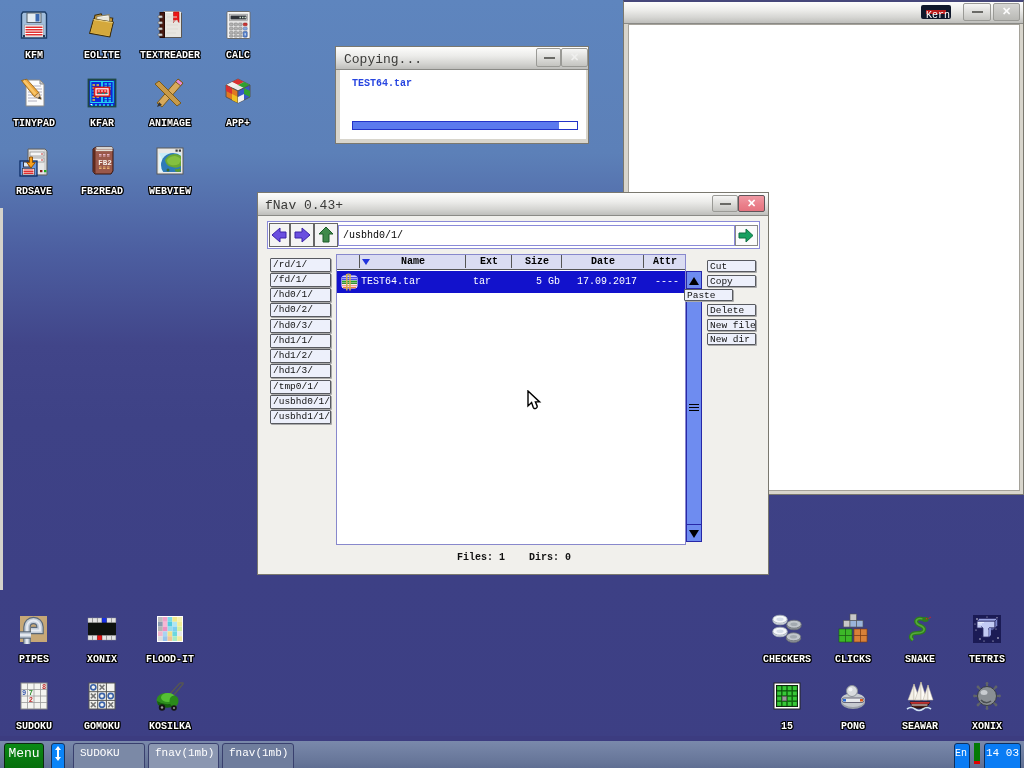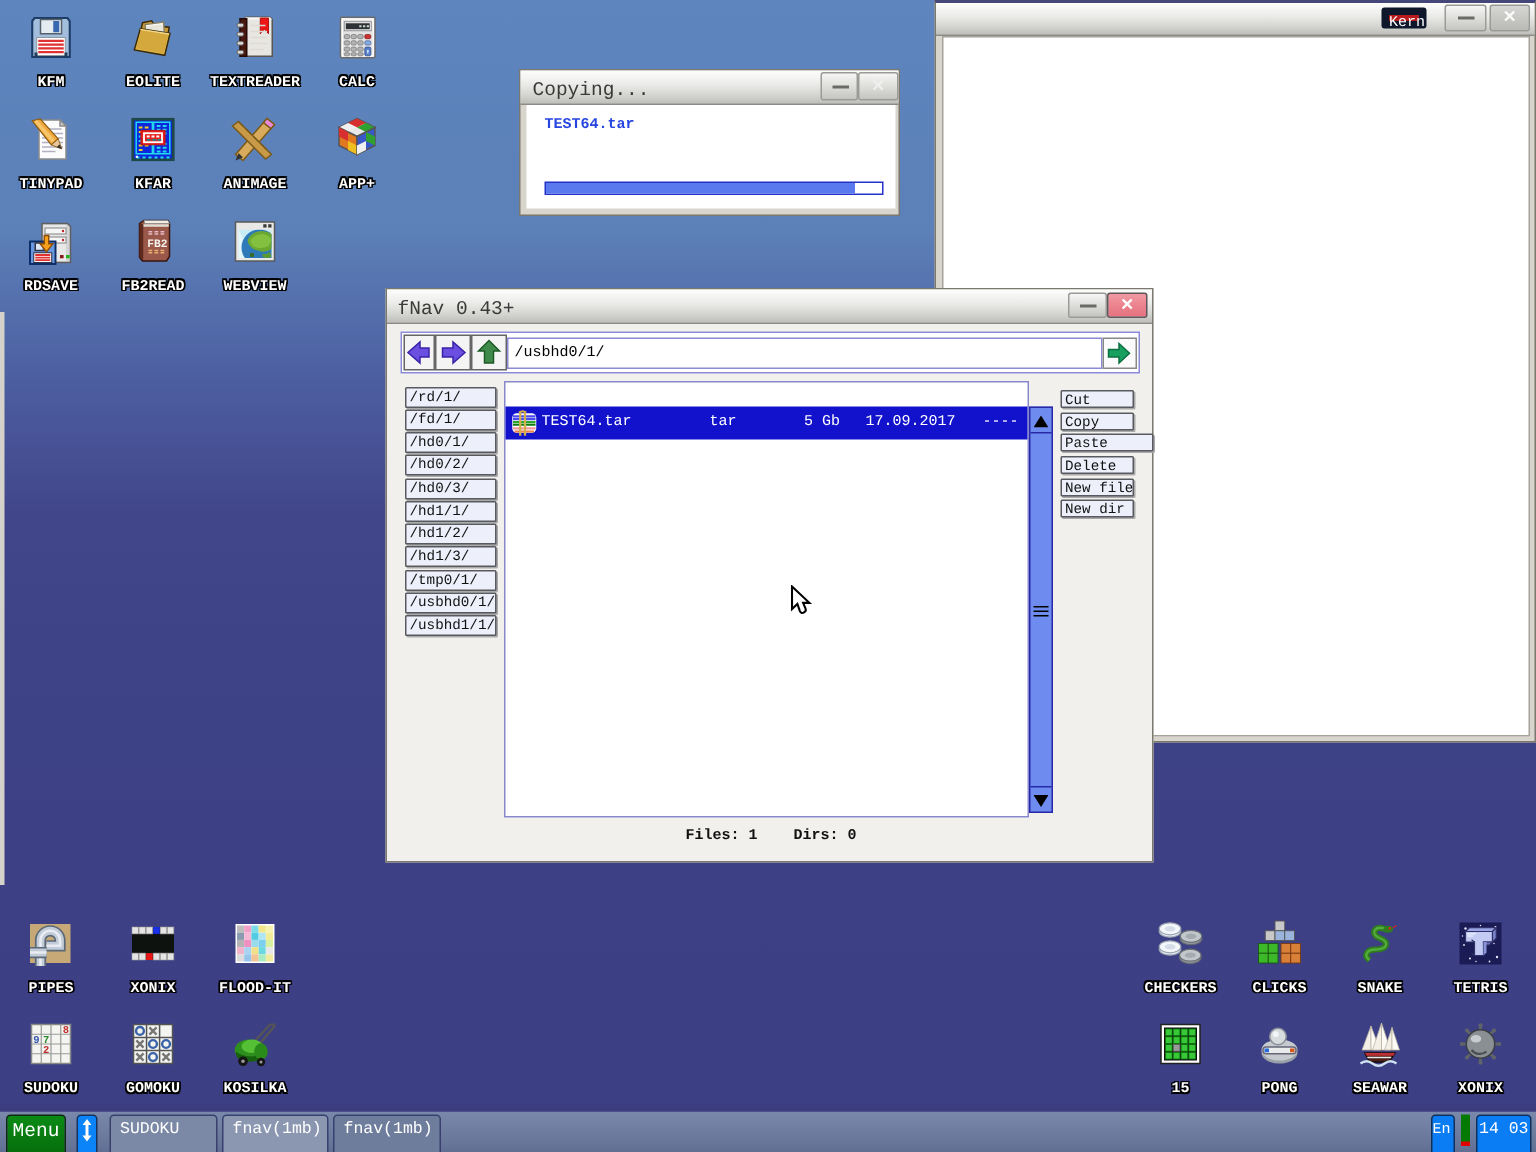--- a/index.html
+++ b/index.html
@@ -494,21 +494,21 @@
   <div class="a" style="left:297px;top:3px;width:30px;height:14px;background:#b91c1c;border:5px solid #0f172a;border-radius:2px;box-sizing:border-box;font:10px 'Liberation Mono',monospace;color:#fff;text-align:center;line-height:12px">Kern</div>
   <div class="wbtn" style="left:339px;top:1px;width:28px;height:18px">
       <div class="mg"></div>
     </div>
   <div class="wbtn" style="left:369px;top:1px;width:27px;height:18px;background:linear-gradient(#d6d6d4,#b9b9b5)">
       <div class="xg" style="color:#fbfbfb">✕</div>
     </div>
   <div class="a" style="left:4px;top:22px;width:392px;height:467px;background:#fff;border:1px solid #a5a29a;box-sizing:border-box"></div>
 </div>
 
-<div class="win" style="left:346px;top:46px;width:254px;height:98px">
+<div class="win" style="left:335px;top:46px;width:254px;height:98px">
   <div class="tbar" style="height:22px"></div>
   <div class="ttl" style="left:8px;top:5px">Copying...</div>
   <div class="wbtn" style="left:200px;top:1px;width:25px;height:19px">
       <div class="mg"></div>
     </div>
   <div class="wbtn" style="left:225px;top:1px;width:27px;height:19px">
       <div class="xg" style="color:#efefee">✕</div>
     </div>
   <div class="a" style="left:4px;top:23px;width:246px;height:69px;background:#fff"></div>
   <div class="a" style="left:16px;top:31px;font:10px 'Liberation Mono',monospace;color:#2745e0;font-weight:bold">TEST64.tar</div>
@@ -557,20 +557,30 @@
   <div class="sbtn" style="left:12px;top:126px;width:61px;height:14px">/hd0/3/</div>
   <div class="sbtn" style="left:12px;top:141px;width:61px;height:14px">/hd1/1/</div>
   <div class="sbtn" style="left:12px;top:156px;width:61px;height:14px">/hd1/2/</div>
   <div class="sbtn" style="left:12px;top:171px;width:61px;height:14px">/hd1/3/</div>
   <div class="sbtn" style="left:12px;top:187px;width:61px;height:14px">/tmp0/1/</div>
   <div class="sbtn" style="left:12px;top:202px;width:61px;height:14px">/usbhd0/1/</div>
   <div class="sbtn" style="left:12px;top:217px;width:61px;height:14px">/usbhd1/1/</div>
 
   <div class="a" style="left:78px;top:61px;width:350px;height:291px;background:#fff;border:1px solid #8888cc;box-sizing:border-box">
 
+    <div class="a" style="left:0;top:0;width:348px;height:14px;background:#dadcf2;border-bottom:1px solid #555;font:bold 10px 'Liberation Mono',monospace;color:#000;line-height:13px">
+      <svg class="a" style="left:25px;top:4px" width="8" height="6" viewBox="0 0 8 6">
+          <polygon points="0,0 8,0 4,6" fill="#2233dd"></polygon>
+        </svg>
+      <div class="a" style="left:22px;width:106px;text-align:center;border-left:1px solid #555">Name</div>
+      <div class="a" style="left:128px;width:46px;text-align:center;border-left:1px solid #555">Ext</div>
+      <div class="a" style="left:174px;width:50px;text-align:center;border-left:1px solid #555">Size</div>
+      <div class="a" style="left:224px;width:82px;text-align:center;border-left:1px solid #555">Date</div>
+      <div class="a" style="left:306px;width:42px;text-align:center;border-left:1px solid #555">Attr</div>
+    </div>
 
     <div class="a" style="left:0;top:16px;width:348px;height:22px;background:#1212cc;color:#fff;font:10px 'Liberation Mono',monospace">
       <svg class="a" style="left:4px;top:2px" width="17" height="18" viewBox="0 0 17 18">
         <rect x="0.5" y="2.5" width="16" height="13" rx="3" fill="#fff"></rect>
         <path d="M1 4.6 h15 M1 6.4 h15" stroke="#4a4aee" stroke-width="1.5"></path>
         <path d="M1 8.4 h15" stroke="#28a828" stroke-width="1.5"></path>
         <path d="M1 10.2 h15" stroke="#127a12" stroke-width="1.3"></path>
         <path d="M1 12.6 h15" stroke="#f09898" stroke-width="1.5"></path>
         <path d="M2 14.6 h13" stroke="#f08048" stroke-width="1.3"></path>
         <path d="M5.8 1.5 v16 M9 1.5 v16" stroke="#d4b04c" stroke-width="1.5"></path>
@@ -595,21 +605,21 @@
           <polygon points="0,0 10,0 5,8" fill="#000"></polygon>
         </svg>
     </div>
     <div class="a" style="left:2px;top:132px;width:10px;height:1px;background:#000"></div>
     <div class="a" style="left:2px;top:135px;width:10px;height:1px;background:#000"></div>
     <div class="a" style="left:2px;top:138px;width:10px;height:1px;background:#000"></div>
   </div>
 
   <div class="sbtn" style="left:449px;top:67px;width:49px;height:12px;line-height:11px">Cut</div>
   <div class="sbtn" style="left:449px;top:82px;width:49px;height:12px;line-height:11px">Copy</div>
-  <div class="sbtn" style="left:449px;top:96px;width:62px;height:12px;line-height:11px">Paste</div>
+  <div class="sbtn" style="left:426px;top:96px;width:49px;height:12px;line-height:11px">Paste</div>
   <div class="sbtn" style="left:449px;top:111px;width:49px;height:12px;line-height:11px">Delete</div>
   <div class="sbtn" style="left:449px;top:126px;width:49px;height:12px;line-height:11px">New file</div>
   <div class="sbtn" style="left:449px;top:140px;width:49px;height:12px;line-height:11px">New dir</div>
 
   <div class="a" style="left:0;width:512px;top:359px;text-align:center;font:bold 10px 'Liberation Mono',monospace;color:#111">Files: 1&nbsp;&nbsp;&nbsp;&nbsp;Dirs: 0</div>
 </div>
 
 <div class="a" style="left:0;top:736px;width:1024px;height:32px;background:linear-gradient(#7a89ab,#667598 80%,#5f6e92);border-top:5px solid #3c3c80;box-sizing:border-box"></div>
 <div class="tkb" style="left:4px;width:40px;background:linear-gradient(#0b8a15,#046408);border-color:#0c2a10;font-size:13px;text-align:center">Menu</div>
 <div class="tkb" style="left:51px;width:14px;background:#0a84f8;border-color:#16335e">

